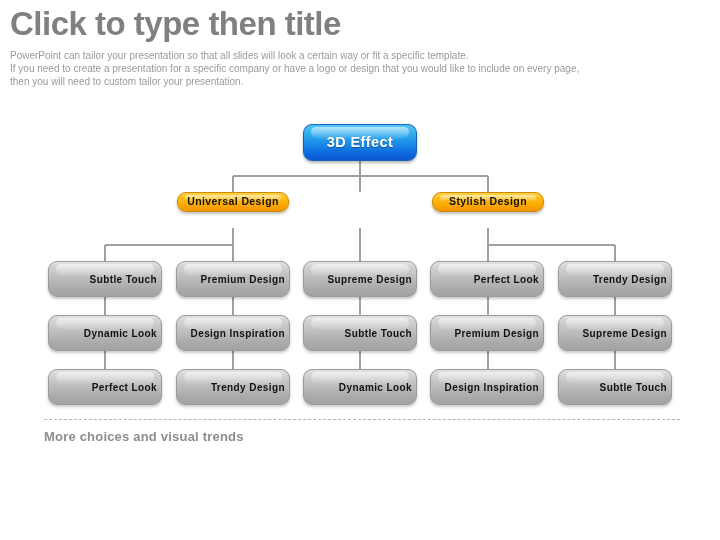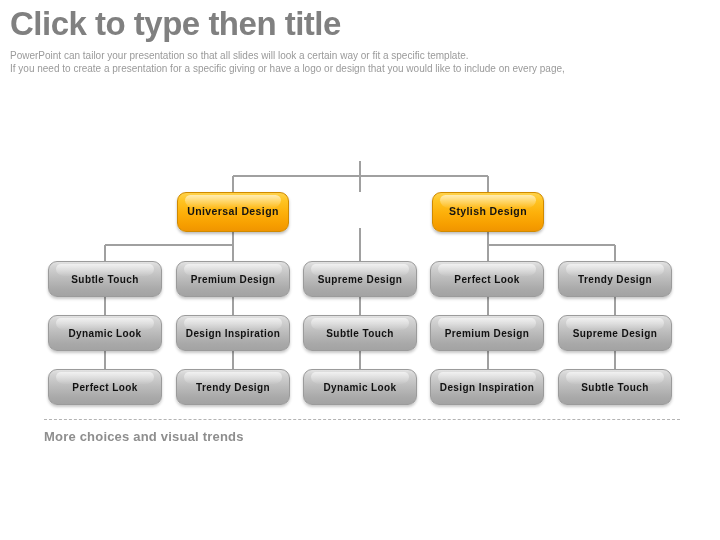--- a/index.html
+++ b/index.html
@@ -102,21 +102,21 @@
     box-shadow: 0 2px 3px rgba(0,0,0,0.28);
     color: #ffffff;
     font-size: 14.5px;
     text-shadow: 0 1px 1px rgba(0,0,0,0.35);
   }
 
   
   .node-l2 {
     top: 192px;
     width: 112px;
-    height: 40px;
+    height: 20px;
     border: 1px solid #d08a00;
     background: linear-gradient(to bottom,
                 #ffd24b 0%,
                 #ffc422 20%,
                 #fdb00a 52%,
                 #f79f00 82%,
                 #f09500 100%);
     box-shadow: 0 2px 3px rgba(0,0,0,0.26);
     color: #131313;
     font-size: 10.5px;
@@ -132,20 +132,21 @@
     border: 1px solid #9b9b9b;
     background: linear-gradient(to bottom,
                 #e2e2e2 0%,
                 #d3d3d3 14%,
                 #bcbcbc 48%,
                 #a9a9a9 80%,
                 #a3a3a3 100%);
     box-shadow: 0 2px 3px rgba(0,0,0,0.22);
     color: #111111;
     font-size: 10px;
+    justify-content: flex-end;
   }
   .col-1 { left: 48px; }
   .col-2 { left: 176px; }
   .col-3 { left: 303px; }
   .col-4 { left: 430px; }
   .col-5 { left: 558px; }
   .row-1 { top: 261px; }
   .row-2 { top: 315px; }
   .row-3 { top: 369px; }
 
@@ -181,21 +182,22 @@
 </style>
 </head>
 <body>
 
 <div id="slide">
 
   <div id="slide-title">Click to type then title</div>
 
   <div id="slide-subtitle">
     <span class="line">PowerPoint can tailor your presentation so that all slides will look a certain way or fit a specific template.</span>
-    <span class="line">If you need to create a presentation for a specific giving or have a logo or design that you would like to include on every page,</span>
+    <span class="line">If you need to create a presentation for a specific company or have a logo or design that you would like to include on every page,</span>
+    <span class="line">then you will need to custom tailor your presentation.</span>
   </div>
 
   <div id="diagram">
 
     <svg id="connectors" viewBox="0 0 720 420" width="720" height="420" xmlns="http://www.w3.org/2000/svg">
       <g stroke="#a0a0a0" stroke-width="1.2" fill="none" shape-rendering="crispEdges">
 
         <line x1="360" y1="161" x2="360" y2="192"></line>
 
         <line x1="233" y1="176" x2="488" y2="176"></line>
@@ -220,20 +222,23 @@
         <line x1="615" y1="297" x2="615" y2="315"></line>
 
         <line x1="105" y1="351" x2="105" y2="369"></line>
         <line x1="233" y1="351" x2="233" y2="369"></line>
         <line x1="360" y1="351" x2="360" y2="369"></line>
         <line x1="488" y1="351" x2="488" y2="369"></line>
         <line x1="615" y1="351" x2="615" y2="369"></line>
       </g>
     </svg>
 
+    <div class="node node-root">
+      <span class="node-label">3D Effect</span>
+    </div>
 
     <div class="node node-l2 l2-c1">
       <span class="node-label">Universal Design</span>
     </div>
     <div class="node node-l2 l2-c3">
       <span class="node-label">Stylish Design</span>
     </div>
 
     <div class="node node-l3 col-1 row-1">
       <span class="node-label">Subtle Touch</span>

